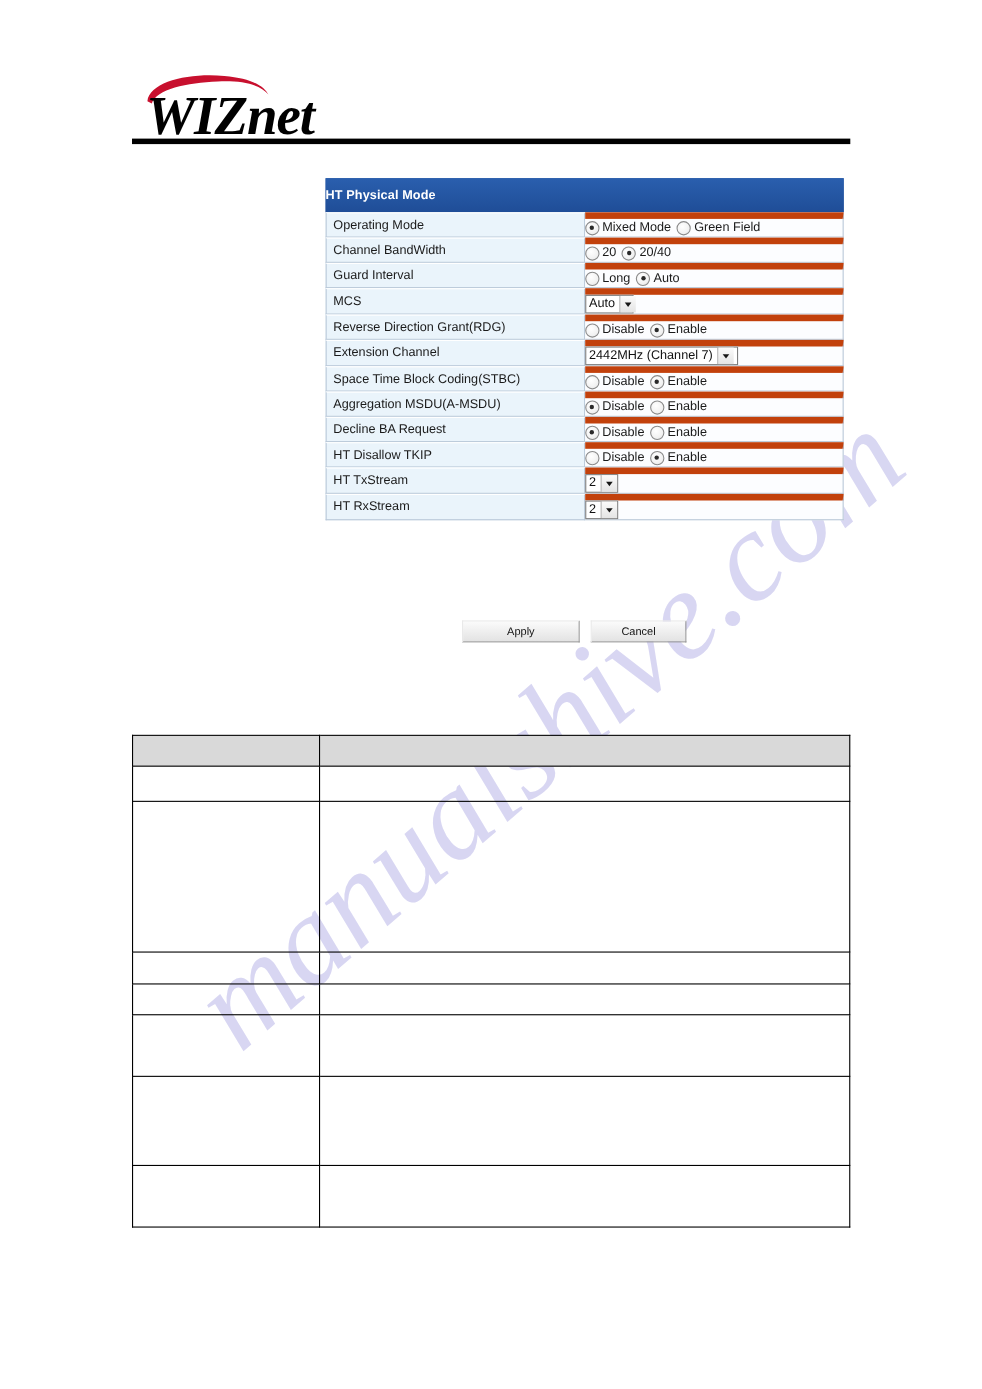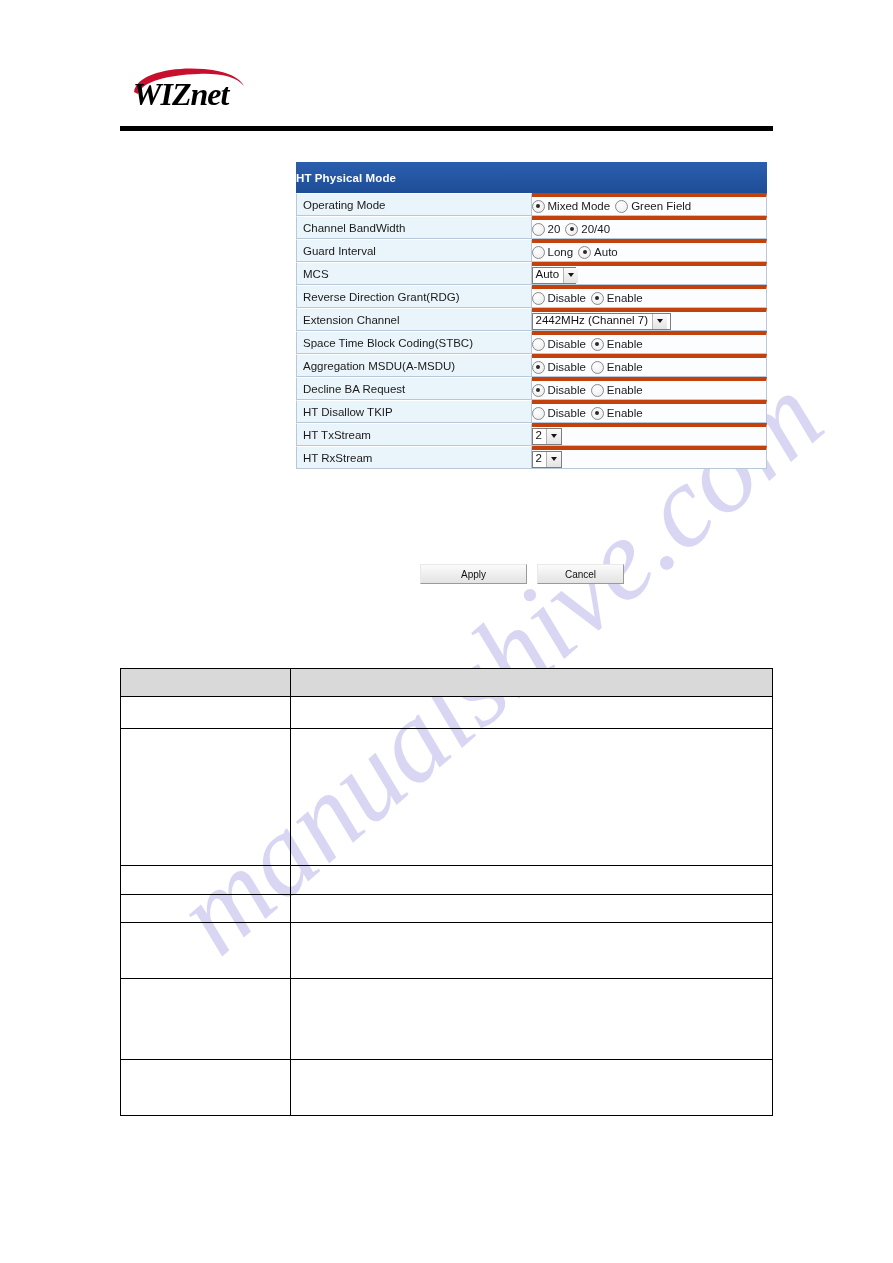--- a/index.html
+++ b/index.html
@@ -60,21 +60,21 @@
     width: 120px;
     height: 32px;
   }
   #logo-text {
     position: absolute;
     left: 13px;
     top: 14px;
     font-family: "Liberation Serif", serif;
     font-weight: bold;
     font-style: italic;
-    font-size: 32px;
+    font-size: 50px;
     letter-spacing: -1px;
     color: #000000;
   }
   #header-rule {
     position: absolute;
     left: 120px;
     top: 126px;
     width: 653px;
     height: 5px;
     background: #000000;
@@ -119,21 +119,21 @@
     height: 23px;
     padding-left: 6px !important;
     color: #1a1a1a;
     font-size: 11.5px;
     box-sizing: border-box;
   }
   .val-cell {
     background: #fcfdff;
     border: 1px solid #b9c8d8;
     border-left: none;
-    border-top: 4px solid #c2410c;
+    border-top: 6px solid #c2410c;
     height: 23px;
     padding-left: 0 !important;
     box-sizing: border-box;
     text-align: right;
   }
   .val-inner {
     display: flex;
     align-items: center;
     gap: 4px;
     height: 100%;

